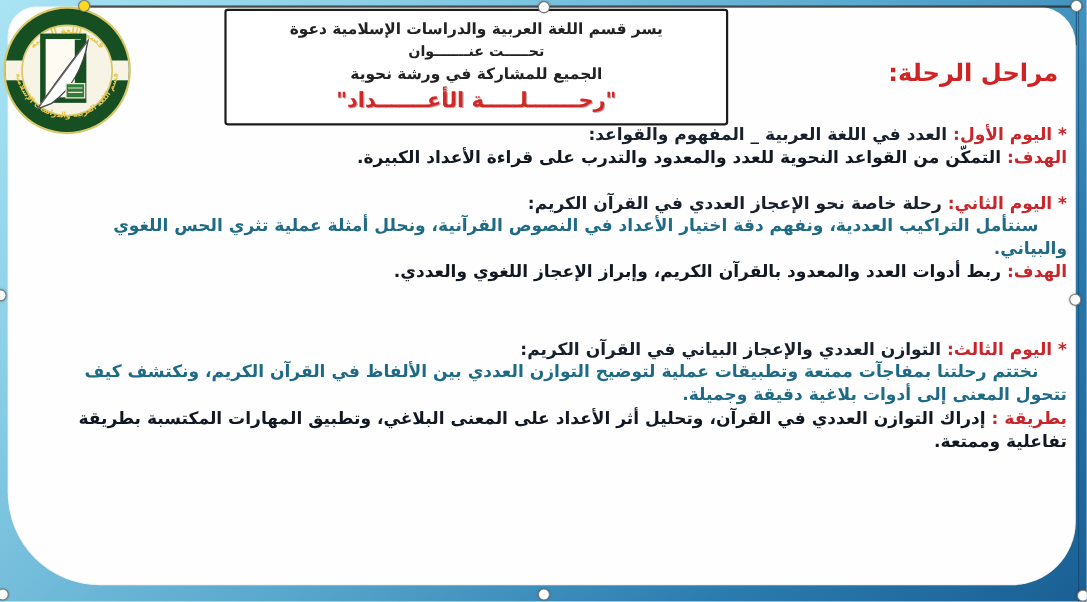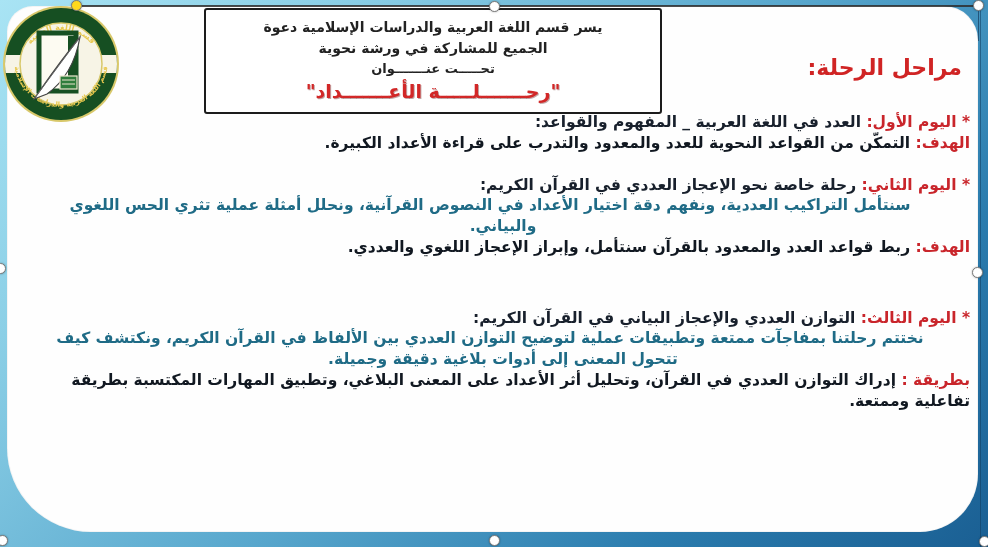--- a/index.html
+++ b/index.html
@@ -31,21 +31,21 @@
     color:#d02424;}
   
   .content{position:absolute;top:112px;right:18px;left:36px;direction:rtl;text-align:right;
     font-weight:bold;font-size:15.5px;line-height:1.34;color:#18202c;}
   .day{margin-bottom:21px;}
   .day.third{margin-top:50px;}
   .red{color:#c9252b;}
   .dark{color:#18202c;}
   .day-body{text-indent:26px;}
   .body-dark{color:#1b2430;}
-  .body-teal{color:#1f6b86;text-align:center;}
+  .body-teal{color:#1f6b86;}
   .day-goal .dark{color:#111821;}
 </style>
 </head>
 <body>
 
 <div class="stage">
 
   <div class="white-shape"></div>
   <div class="top-line"></div>
   <div class="right-line"></div>
@@ -80,22 +80,22 @@
           <rect x="-1" y="12" width="17" height="13" fill="#2f7d3c" stroke="#eee6cf" stroke-width="1.2"></rect>
           <line x1="1" y1="16" x2="14" y2="16" stroke="#eee6cf" stroke-width="1"></line>
           <line x1="1" y1="20" x2="14" y2="20" stroke="#eee6cf" stroke-width="1"></line>
         </g>
       </g>
     </svg>
   </div>
 
   <div class="inv-box">
     <div class="inv-line">يسر قسم اللغة العربية والدراسات الإسلامية دعوة</div>
+    <div class="inv-line small">تحـــــت عنـــــــوان</div>
     <div class="inv-line">الجميع للمشاركة في ورشة نحوية</div>
-    <div class="inv-line small">تحـــــت عنـــــــوان</div>
     <div class="inv-title">"رحـــــــلـــــة الأعـــــــداد"</div>
   </div>
 
   <div class="page-title">مراحل الرحلة:</div>
 
   <div class="content">
 
     <div class="day">
       <div class="day-header">
         <span class="red">* اليوم الأول:</span>
@@ -108,21 +108,21 @@
     </div>
 
     <div class="day">
       <div class="day-header">
         <span class="red">* اليوم الثاني:</span>
         <span class="dark">رحلة خاصة نحو الإعجاز العددي في القرآن الكريم:</span>
       </div>
       <div class="day-body body-teal">سنتأمل التراكيب العددية، ونفهم دقة اختيار الأعداد في النصوص القرآنية، ونحلل أمثلة عملية تثري الحس اللغوي والبياني.</div>
       <div class="day-goal">
         <span class="red">الهدف:</span>
-        <span class="dark">ربط قواعد العدد والمعدود بالقرآن سنتأمل، وإبراز الإعجاز اللغوي والعددي.</span>
+        <span class="dark">ربط أدوات العدد والمعدود بالقرآن الكريم، وإبراز الإعجاز اللغوي والعددي.</span>
       </div>
     </div>
 
     <div class="day third">
       <div class="day-header">
         <span class="red">* اليوم الثالث:</span>
         <span class="dark">التوازن العددي والإعجاز البياني في القرآن الكريم:</span>
       </div>
       <div class="day-body body-teal">نختتم رحلتنا بمفاجآت ممتعة وتطبيقات عملية لتوضيح التوازن العددي بين الألفاظ في القرآن الكريم، ونكتشف كيف تتحول المعنى إلى أدوات بلاغية دقيقة وجميلة.</div>
       <div class="day-goal">

